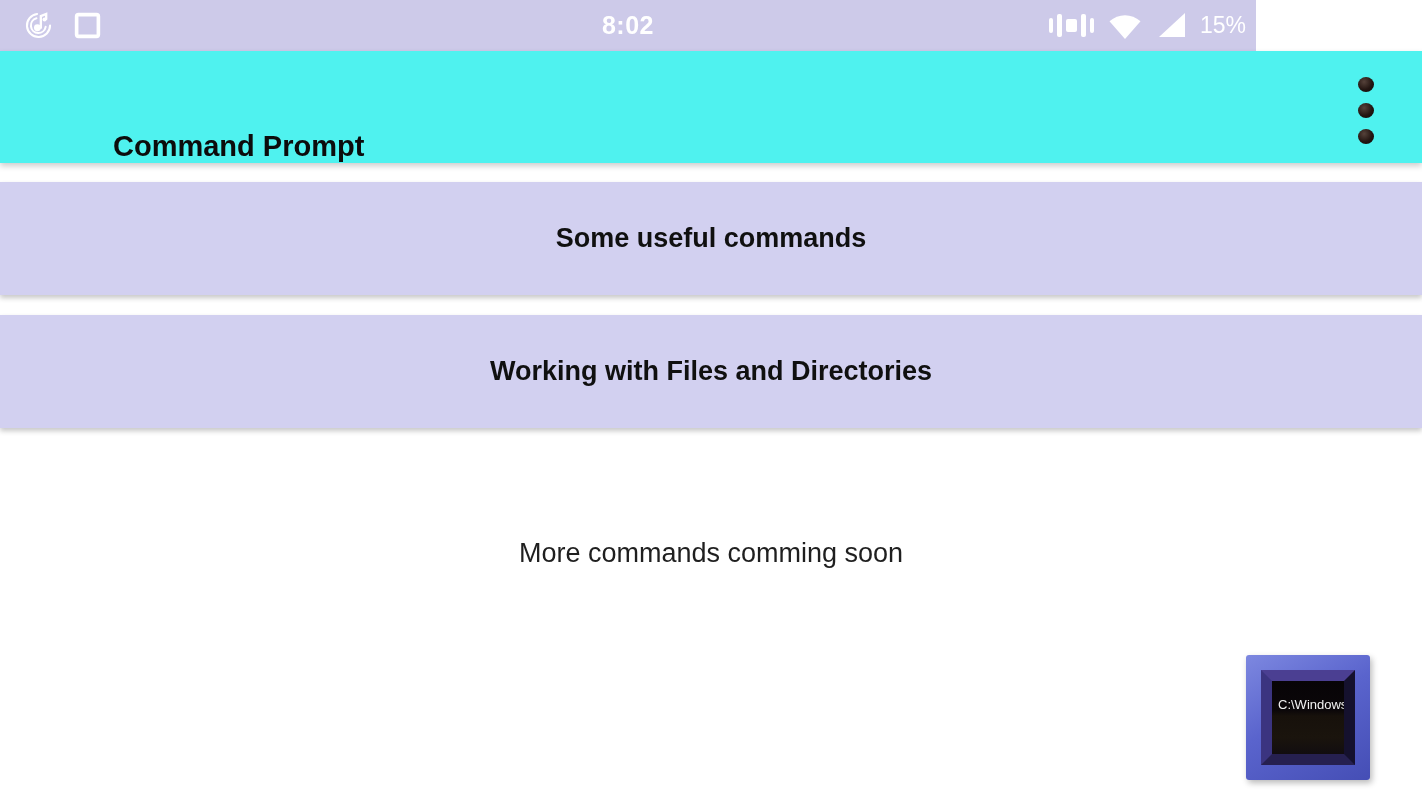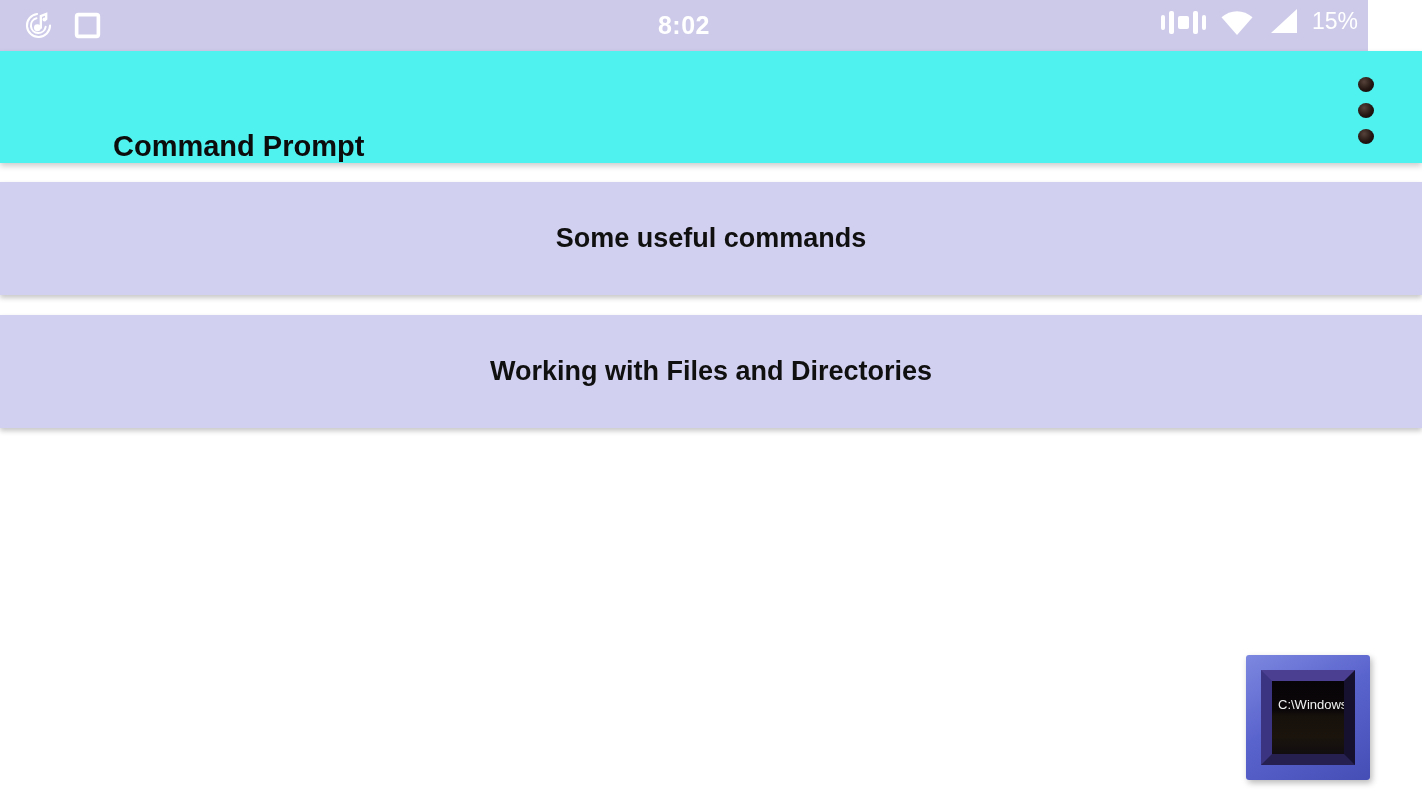--- a/index.html
+++ b/index.html
@@ -2,30 +2,30 @@
 <html><head>
 <meta charset="utf-8">
 <style>
   * { margin:0; padding:0; box-sizing:border-box; }
   html,body { width:1422px; height:800px; overflow:hidden; }
   body { font-family:"Liberation Sans", sans-serif; background:#ffffff; }
   .screen { position:relative; width:1422px; height:800px; background:#ffffff; overflow:hidden; }
 
   
   .status-bar {
-    position:absolute; top:0; left:0; width:1368px; height:51px;
+    position:absolute; top:0; left:0; width:1256px; height:51px;
     background:#cdcae9; display:flex; align-items:center;
     padding:0 12px; color:#ffffff;
   }
   .sb-left { display:flex; align-items:center; gap:18px; margin-left:10px; }
   .sb-center {
     position:absolute; left:0; right:0; text-align:center;
     font-size:25px; font-weight:bold; letter-spacing:0.5px; color:#ffffff;
   }
-  .sb-right { position:absolute; right:10px; top:8px; height:51px; display:flex; align-items:flex-start; gap:13px; }
+  .sb-right { position:absolute; right:10px; top:0; height:51px; display:flex; align-items:center; gap:13px; }
   .sb-right .pct { font-size:23px; color:#ffffff; }
   .sb-icon { display:block; }
 
   
   .vibrate { display:flex; align-items:center; gap:4px; height:28px; }
   .vibrate .b1 { width:4px; height:15px; background:#fff; border-radius:2px; }
   .vibrate .b2 { width:5px; height:23px; background:#fff; border-radius:2px; }
   .vibrate .b3 { width:11px; height:13px; background:#fff; border-radius:2px; }
 
   
@@ -132,20 +132,21 @@
     </div>
   </div>
 
   <div class="menu-btn second">
     <span>Working with Files and Directories</span>
   </div>
   <div class="menu-btn first">
     <span>Some useful commands</span>
   </div>
 
+  <div class="coming-soon">More commands comming soon</div>
 
   <div class="app-logo">
     <div class="logo-bevel">
       <div class="logo-screen">
         <span class="prompt-text">C:\Windows\</span>
       </div>
     </div>
   </div>
 
 </div>

